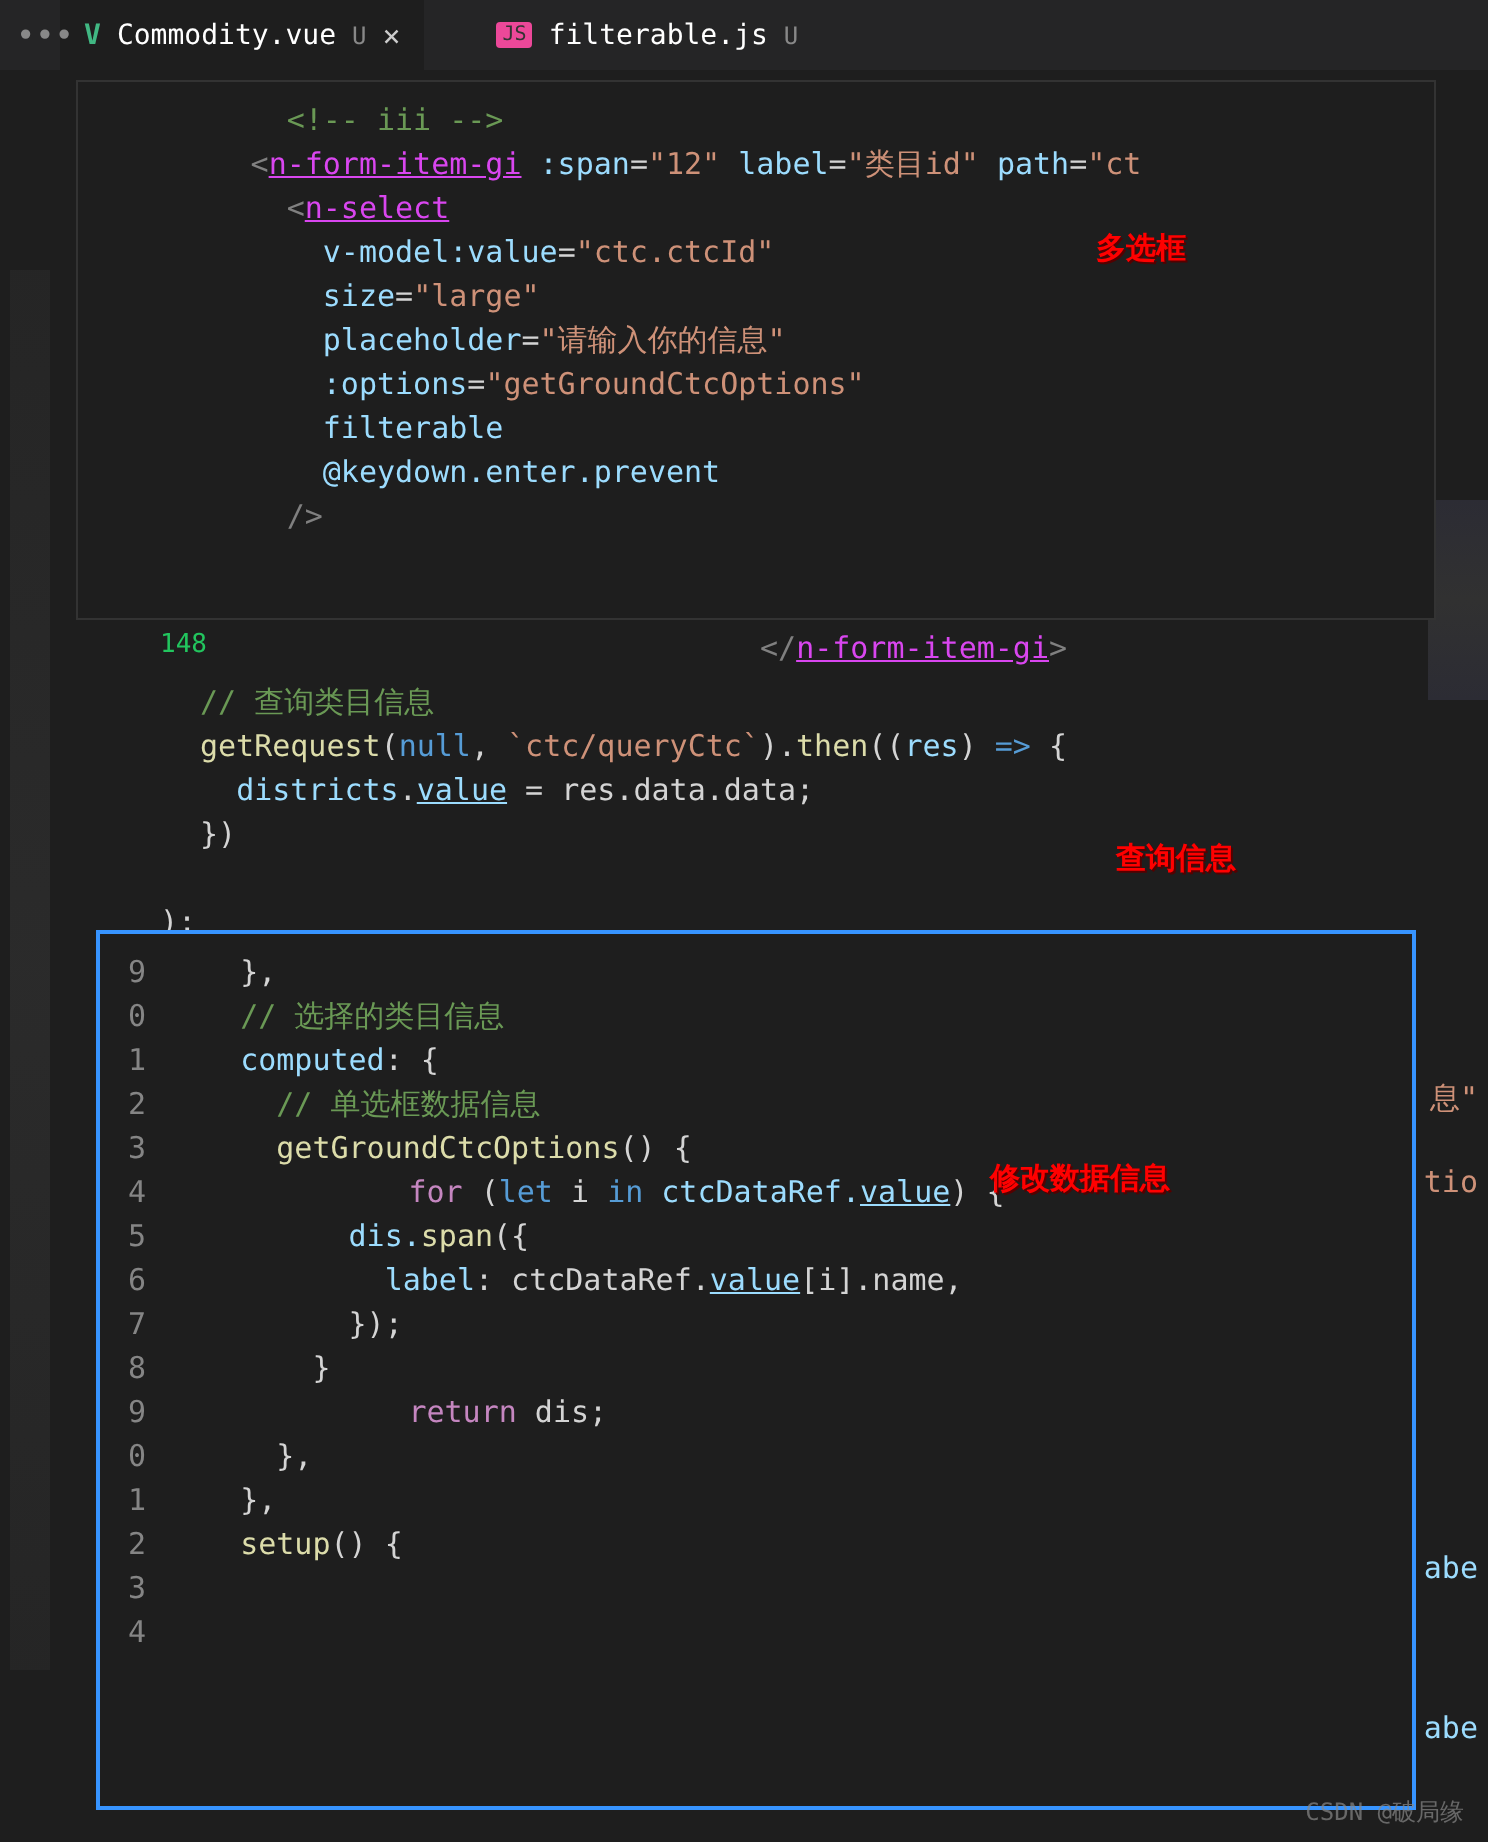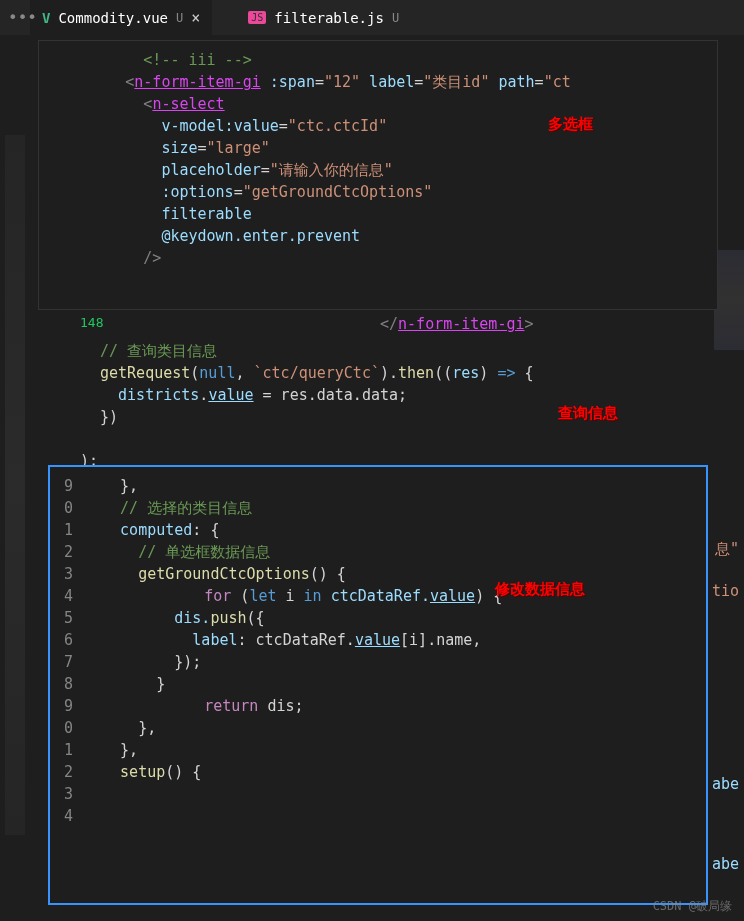--- a/index.html
+++ b/index.html
@@ -130,21 +130,21 @@
     .c-underline { text-decoration: underline; }
     
     .annotation {
       position: absolute;
       color: #ff0000;
       font-weight: bold;
       font-size: 15px;
       text-shadow: 1px 1px 0 #500;
     }
     .anno1 { top: 115px; left: 548px; }
-    .anno2 { top: 404px; left: 558px; text-align: right; }
+    .anno2 { top: 420px; left: 558px; text-align: right; }
     .anno3 { top: 580px; left: 495px; }
     
     .peek-text {
       position: absolute;
       color: #ce9178;
       font-size: 15px;
     }
     .peek1 { top: 540px; right: 5px; }
     .peek2 { top: 570px; right: 5px; margin-top: 12px; }
     .peek3 { top: 775px; right: 5px; color: #9cdcfe; }
@@ -242,21 +242,21 @@
       <div class="line">3</div>
       <div class="line">4</div>
     </div>
     <div style="margin-left:20px;">
       <div class="line">   <span class="c-punc">},</span></div>
       <div class="line">   <span class="c-comment">// 选择的类目信息</span></div>
       <div class="line">   <span class="c-var">computed</span><span class="c-punc">: {</span></div>
       <div class="line">     <span class="c-comment">// 单选框数据信息</span></div>
       <div class="line">     <span class="c-func">getGroundCtcOptions</span><span class="c-punc">() {</span></div>
       <div class="line">       <span class="c-keyword">for</span><span class="c-punc"> (</span><span class="c-keyword2">let</span><span class="c-punc"> i </span><span class="c-keyword2">in</span><span class="c-var"> ctcDataRef.</span><span class="c-var c-underline">value</span><span class="c-punc">) {</span></div>
-      <div class="line">         <span class="c-var">dis.</span><span class="c-func">push</span><span class="c-punc">({</span></div>
+      <div class="line">         <span class="c-var">dis.</span><span class="c-func">span</span><span class="c-punc">({</span></div>
       <div class="line">           <span class="c-var">label</span><span class="c-punc">: ctcDataRef.</span><span class="c-var c-underline">value</span><span class="c-punc">[i].name,</span></div>
       <div class="line">         <span class="c-punc">});</span></div>
       <div class="line">       <span class="c-punc">}</span></div>
       <div class="line">       <span class="c-keyword">return</span><span class="c-punc"> dis;</span></div>
       <div class="line">     <span class="c-punc">},</span></div>
       <div class="line">   <span class="c-punc">},</span></div>
       <div class="line">   <span class="c-func">setup</span><span class="c-punc">() {</span></div>
     </div>
   </div>
 </div>

